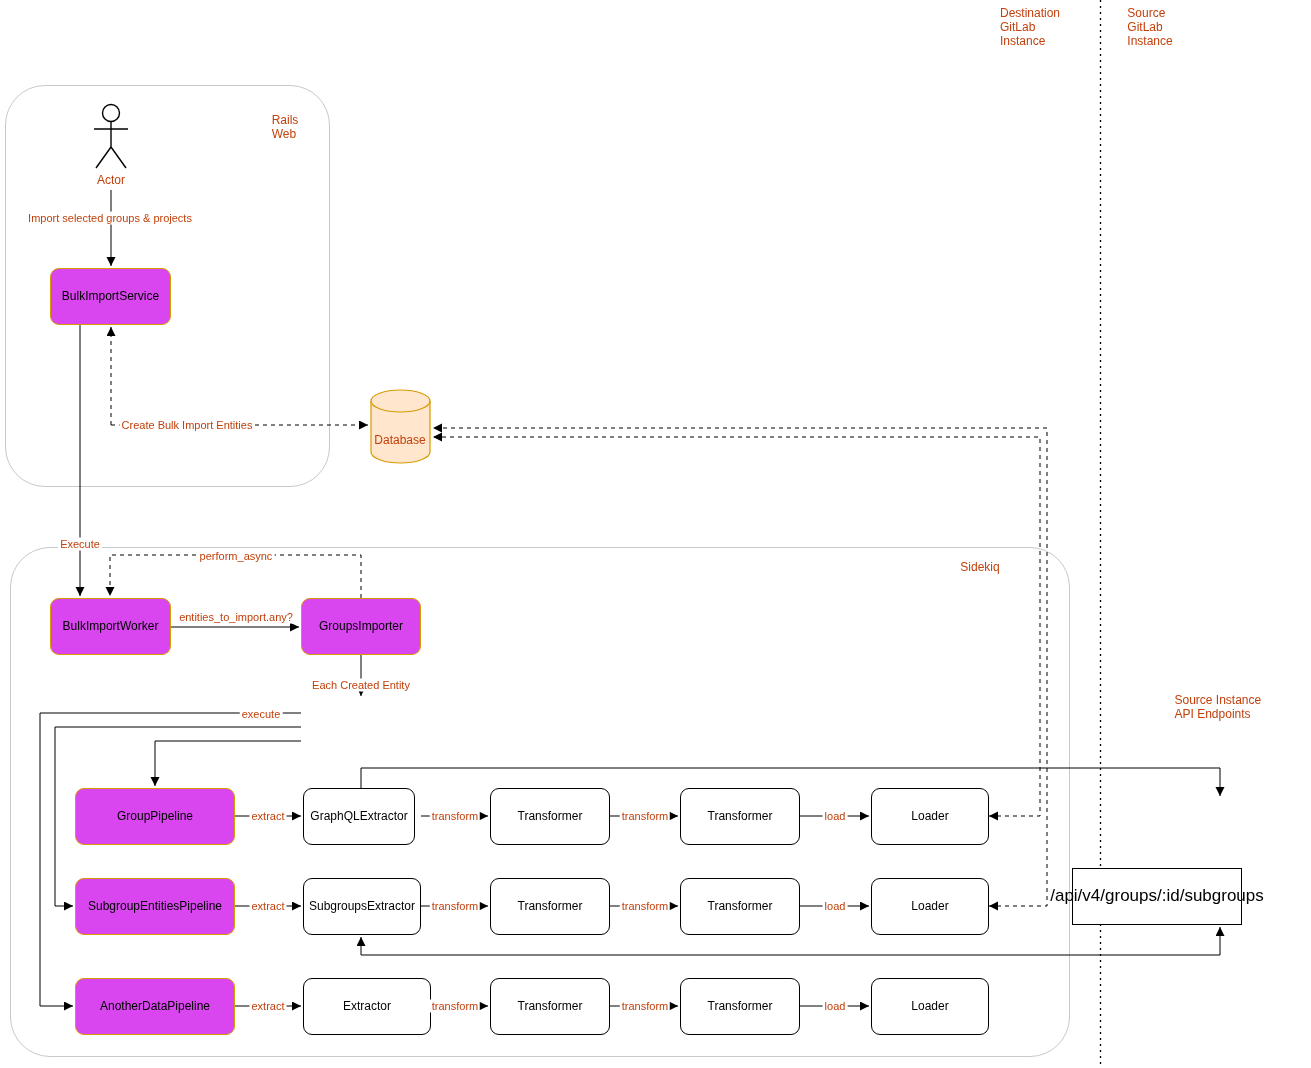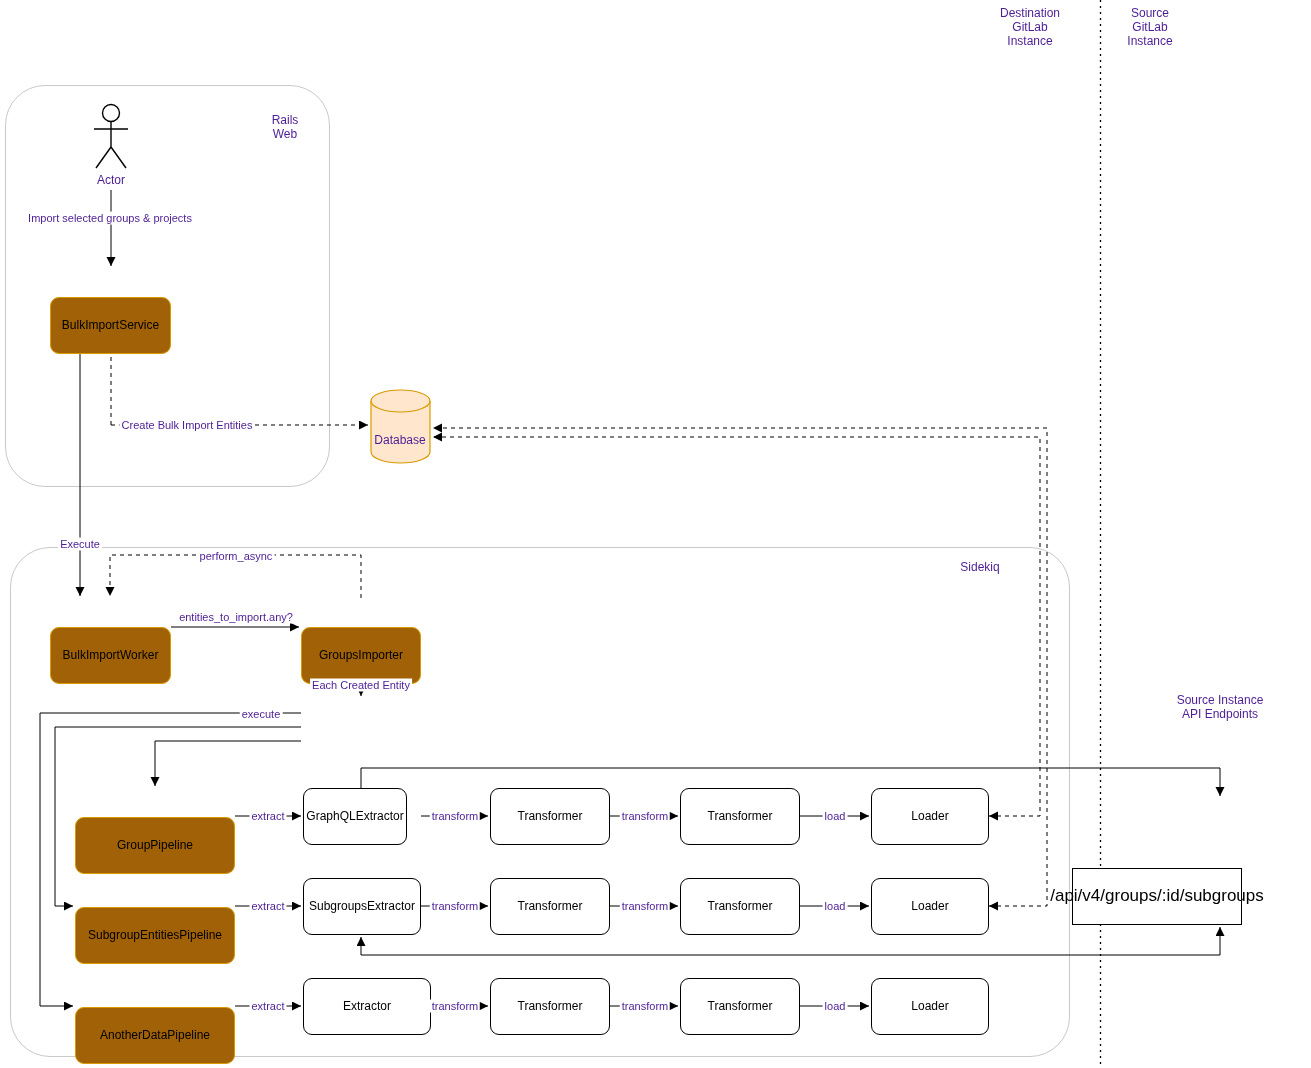--- a/index.html
+++ b/index.html
@@ -12,26 +12,26 @@
     background:transparent; z-index:0;
   }
 
   svg.edges { position:absolute; left:0; top:0; z-index:1; }
 
   .node {
     position:absolute; display:flex; align-items:center; justify-content:center;
     text-align:center; font-size:12px; line-height:1.2; color:#000; z-index:2;
     border-radius:9px; border:1px solid #000; background:#ffffff; padding:2px 4px;
   }
-  .node.orange { background:#a16207; border-color:#d79b00;margin-top:29px; }
+  .node.orange { background:#d946ef; border-color:#d79b00; }
   .node.sharp { border-radius:0; }
 
   .lbl {
     position:absolute; transform:translate(-50%,-50%);
-    font-size:12px; line-height:1.18; color:#4c1d95; text-align:center;
+    font-size:12px; line-height:1.18; color:#c2410c; text-align:left;
     white-space:pre-line; z-index:3;
   }
   .elabel { background:#ffffff; font-size:11px; padding:0 2px; white-space:nowrap; }
 </style>
 </head>
 <body>
 
 <div class="canvas">
 
   <div class="container-box" style="left:5px;top:85px;width:325px;height:402px"></div>
@@ -101,21 +101,21 @@
   </svg>
 
   <div class="node orange" style="left:50px;top:268px;width:121px;height:57px">BulkImportService</div>
   <div class="node orange" style="left:301px;top:598px;width:120px;height:57px">GroupsImporter</div>
   <div class="node orange" style="left:50px;top:598px;width:121px;height:57px">BulkImportWorker</div>
 
   <div class="node orange" style="left:75px;top:788px;width:160px;height:57px">GroupPipeline</div>
   <div class="node orange" style="left:75px;top:978px;width:160px;height:57px">AnotherDataPipeline</div>
   <div class="node orange" style="left:75px;top:878px;width:160px;height:57px">SubgroupEntitiesPipeline</div>
 
-  <div class="node" style="left:303px;top:788px;width:104px;height:57px">GraphQLExtractor</div>
+  <div class="node" style="left:303px;top:788px;width:112px;height:57px">GraphQLExtractor</div>
   <div class="node" style="left:490px;top:788px;width:120px;height:57px">Transformer</div>
   <div class="node" style="left:680px;top:788px;width:120px;height:57px">Transformer</div>
   <div class="node" style="left:871px;top:788px;width:118px;height:57px">Loader</div>
 
   <div class="node" style="left:303px;top:878px;width:118px;height:57px">SubgroupsExtractor</div>
   <div class="node" style="left:490px;top:878px;width:120px;height:57px">Transformer</div>
   <div class="node" style="left:680px;top:878px;width:120px;height:57px">Transformer</div>
   <div class="node" style="left:871px;top:878px;width:118px;height:57px">Loader</div>
 
   <div class="node" style="left:303px;top:978px;width:128px;height:57px">Extractor</div>

